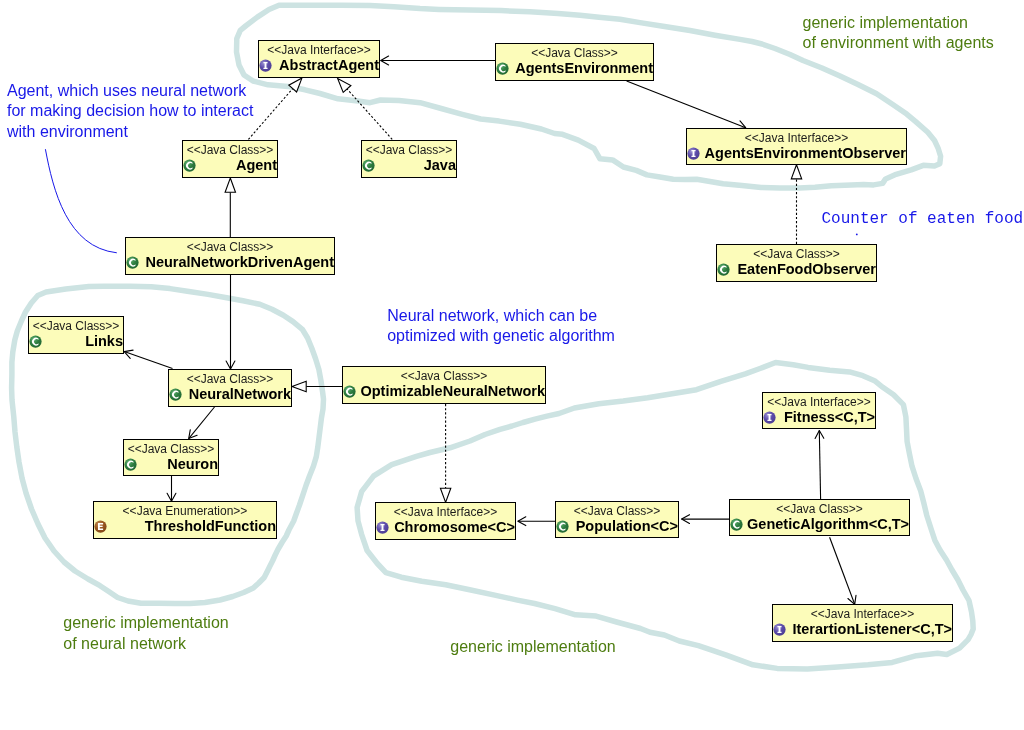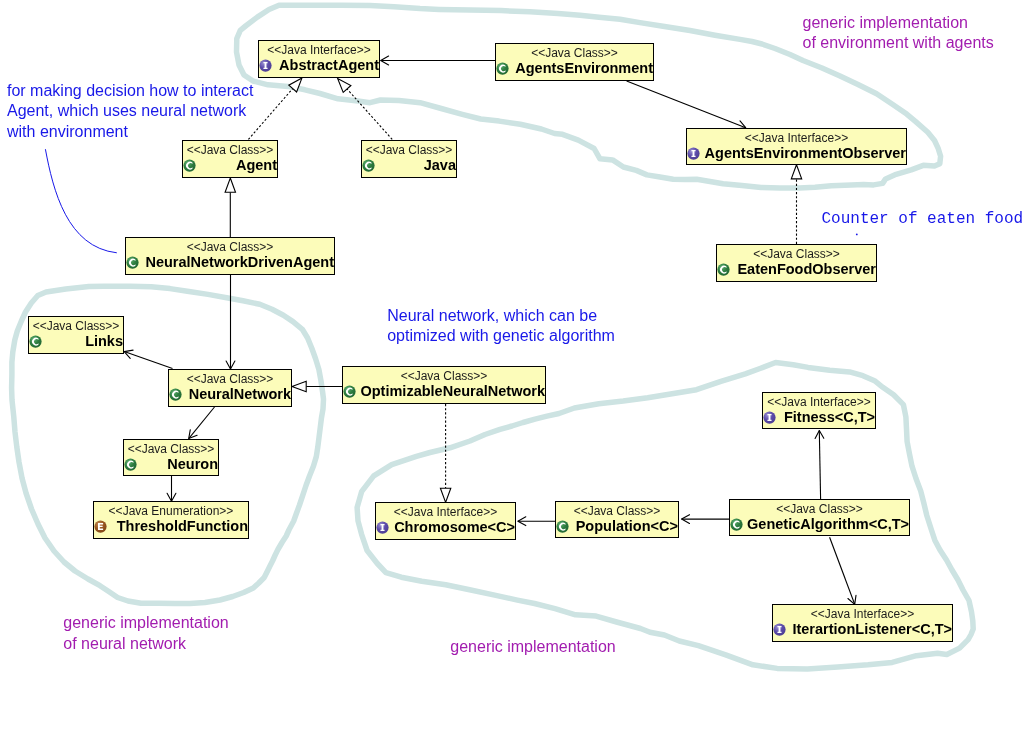--- a/index.html
+++ b/index.html
@@ -12,21 +12,21 @@
   .uml-box{position:absolute;box-sizing:border-box;border:1.2px solid #000;
            background:#fcfcba;}
   .stereo{position:absolute;left:0;right:0;top:2.5px;text-align:center;
           font-size:12px;color:#1b1b1b;line-height:13px;white-space:nowrap;}
   .nmrow{position:absolute;left:0;right:0;top:16px;display:flex;align-items:center;
          justify-content:space-between;line-height:16px;white-space:nowrap;}
   .nm{font-size:14.5px;font-weight:bold;color:#000;}
   .ico{display:inline-block;flex:0 0 auto;margin-right:1px;}
   .note{position:absolute;white-space:pre;line-height:20.2px;font-size:16px;}
   .note.blue{color:#1818e8;}
-  .note.teal{color:#a21caf;}
+  .note.teal{color:#4d7c0f;}
 </style>
 </head>
 <body>
 
 <div id="stage">
 
   <svg class="layer" viewBox="0 0 1024 730">
     <g fill="none" stroke="#cde3e2" stroke-width="5.5" stroke-linejoin="round" stroke-linecap="round">
     <path d="M279 5.3 L300 5.35 L341 5.2 L370 5.6 L394 6.8 L420 8.6 L439 9.4 L470 10.1 L501 10.6 L530 11.8 L558 13.4 L580 15.2 L599 17.2 L620 19.2 L640 22.6 L663 26.2 L690 30.5 L715 35.2 L740 39.4 L752 41.5 L762 44.0 L775 48.5 L790 54.5 L803 60.5 L822 68.0 L840 76.0 L858 84.5 L876.6 93.8 L892.4 104.3 L906.7 114.1 L915.7 121.6 L927.8 132.2 L934.5 140.5 L938.3 148.7 L940.6 156.3 L939.8 163.8 L934.5 166.1 L923.3 165.3 L911.2 169.8 L896.1 174.3 L885.6 178.9 L882.6 183.4 L873.6 184.9 L863.7 184.6 L845 185.2 L831.4 185.7 L815 187.2 L799.2 188.1 L780 188.0 L761.1 187.5 L742 185.5 L723.1 183.7 L710 181.5 L696.7 179.3 L685 179.4 L673.2 179.3 L660 177.0 L646.9 174.9 L636.3 170.4 L623.4 167.0 L612.6 159.9 L600 158.8 L594.1 148.5 L578.3 140.1 L562.5 134.3 L554.6 133.5 L541.4 129.0 L520.3 124.3 L499.2 121.1 L480.7 119.0 L462.3 114.3 L441.2 108.5 L420.1 102.7 L399 100.5 L380.5 100.0 L370 102.7 L358 101.0 L338 98.8 L320 93.5 L305 89.8 L288 86.4 L268 84.8 L253 81.0 L244 75.0 L239 65.0 L236.5 52.0 L236.8 38.5 L240.3 30.3 L245.6 26.0 L257.3 17.1 L269 9.5 Z"></path>
     <path d="M116.8 286.2 L130 286.2 L151.2 286.8 L170 288.6 L189 291.5 L208 294.4 L226.7 297.7 L243 300.8 L259.8 304.3 L272 309.2 L283.4 315.2 L293 321.6 L302.3 329.3 L307.6 338 L311.8 348.2 L315.5 358.5 L318.9 369.5 L321 381 L322.6 392 L323.5 399.2 L323 409 L321.4 418.3 L320.2 428 L319 437.5 L317.8 447 L316.3 456.6 L313.5 466 L309.6 475.8 L306 485.5 L302.9 494.9 L299.5 505 L296.2 514 L293.7 521 L288.9 530 L286.2 536 L282 542.5 L277.9 549.5 L275.2 555 L272.5 561 L269.7 566.5 L267 572 L264.2 577.5 L258.8 583 L253.3 588 L243.7 592.5 L232.7 596.5 L220 600 L205 602.5 L190 603.5 L175 603.5 L158.6 603.3 L141 603.3 L128 601 L117.6 597.5 L108 591 L100 585.7 L88 579 L75 571 L64 562 L54 551 L45 538 L38 524 L31.5 509 L26 493 L22 478 L19 462 L16.8 447 L15 432 L13.8 417 L12 400 L11.6 388 L11.9 375 L11.9 362.2 L12.8 352 L14.8 340 L17.3 331 L21.4 321 L25.5 312 L31.3 303 L37.8 295.5 L46.1 292 L65.8 289 L88.8 286.6 L104 286.2 Z"></path>
@@ -255,21 +255,21 @@
               <stop offset="0.5" stop-color="#2e7d40"></stop>
               <stop offset="1" stop-color="#1f6330"></stop>
             </radialGradient>
           </defs>
           <circle cx="6.5" cy="6.6" r="6.1" fill="url(#ig10)"></circle>
           <path d="M9.45 5.0 A2.5 2.5 0 1 0 9.45 8.3 L9.45 9.85 A4.0 4.0 0 1 1 9.45 3.45 Z" fill="#ffffff"></path>
         </svg>
         <span class="nm">Neuron</span>
       </div>
 </div>
-<div class="uml-box" style="left:93px;top:501px;width:156px;height:38px;">
+<div class="uml-box" style="left:93px;top:501px;width:184px;height:38px;">
   <div class="stereo">&lt;&lt;Java Enumeration&gt;&gt;</div>
   <div class="nmrow">
         <svg class="ico" width="13" height="13" viewBox="0 0 13 13">
           <defs>
             <radialGradient id="ig11" cx="36%" cy="30%" r="78%">
               <stop offset="0" stop-color="#c08a53"></stop>
               <stop offset="0.5" stop-color="#99561f"></stop>
               <stop offset="1" stop-color="#7d4416"></stop>
             </radialGradient>
           </defs>
@@ -358,20 +358,20 @@
               <stop offset="1" stop-color="#4a3b90"></stop>
             </radialGradient>
           </defs>
           <circle cx="6.5" cy="6.6" r="6.1" fill="url(#ig16)"></circle>
           <path d="M4.45 2.95 H8.55 V4.15 H7.45 V8.85 H8.55 V10.05 H4.45 V8.85 H5.55 V4.15 H4.45 Z" fill="#ffffff"></path>
         </svg>
         <span class="nm">IterartionListener&lt;C,T&gt;</span>
       </div>
 </div>
 
-<div class="note blue" style="left:7px;top:81.2px;"><div>for making decision how to interact</div><div>Agent, which uses neural network</div><div>with environment</div></div>
+<div class="note blue" style="left:7px;top:81.2px;"><div>Agent, which uses neural network</div><div>for making decision how to interact</div><div>with environment</div></div>
 <div class="note teal" style="left:802.5px;top:12.5px;"><div>generic implementation</div><div>of environment with agents</div></div>
 <div class="note blue" style="left:821.5px;top:209px;font-family:Liberation Mono, monospace;"><div>Counter of eaten food</div></div>
 <div class="note blue" style="left:387.2px;top:306px;"><div>Neural network, which can be</div><div>optimized with genetic algorithm</div></div>
 <div class="note teal" style="left:63.3px;top:613.3px;"><div>generic implementation</div><div>of neural network</div></div>
 <div class="note teal" style="left:450.3px;top:636.5px;"><div>generic implementation</div></div>
 
 </div>
 
 </body></html>

